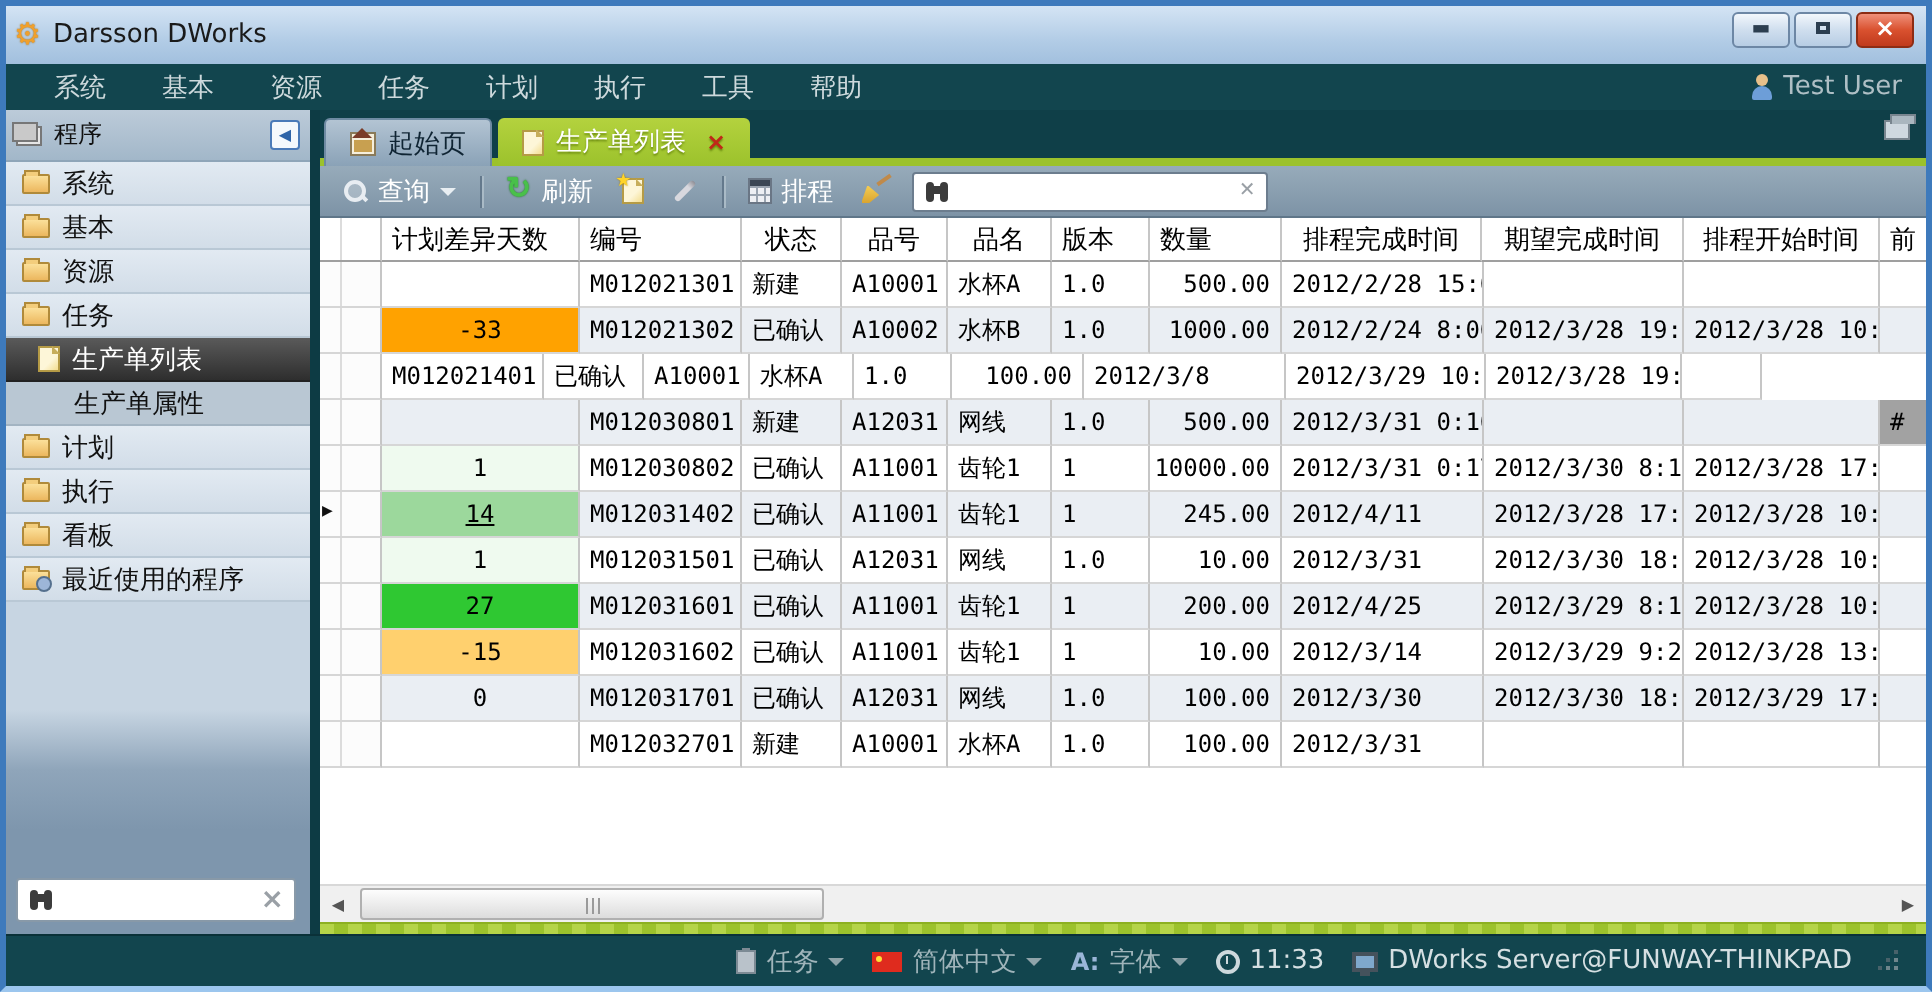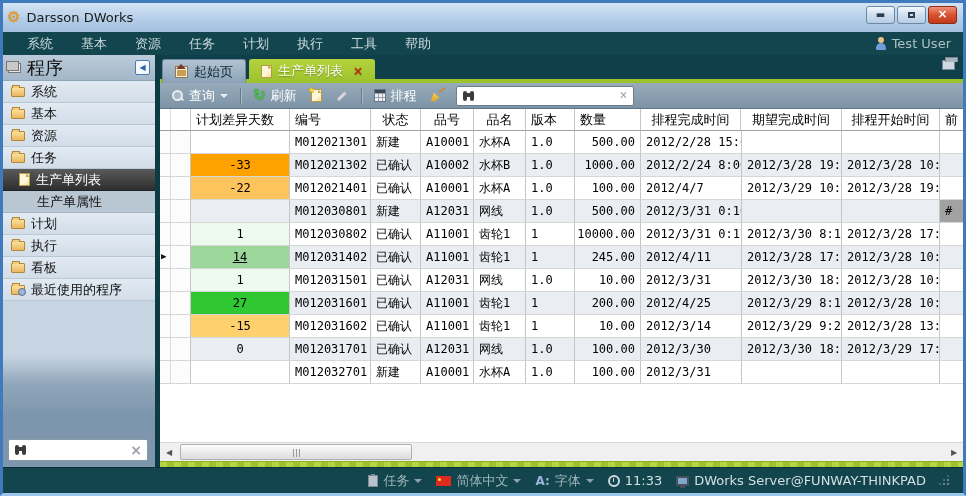--- a/index.html
+++ b/index.html
@@ -48,21 +48,21 @@
   .main { flex:1 1 auto; display:flex; min-height:0; }
   
   .sidebar {
     flex:0 0 157px; background:linear-gradient(#c7d5e2 0 300px,#8fa5ba 330px,#7e96ad 360px,#7e96ad);
     position:relative; border-right:5px solid #0d3b44; overflow:hidden;
   }
   .side-header {
     height:26px; background:linear-gradient(#bccbd9,#a2b7c9);
     display:flex; align-items:center; padding:0 5px; border-bottom:1px solid #8fa5b8; position:relative;
   }
-  .side-header .label { font-size:18px; color:#111; margin-left:6px; }
+  .side-header .label { font-size:12px; color:#111; margin-left:6px; }
   .collapse-btn {
     position:absolute; right:5px; width:15px; height:15px; background:#f4f8fc;
     border:1px solid #4a7ab8; border-radius:2px; color:#2e64a8; font-size:8px;
     text-align:center; line-height:13px; cursor:pointer;
   }
   .ico-program { width:13px; height:10px; position:relative; display:inline-block; background:#e6e6e6; border:1px solid #777; }
   .ico-program::before { content:''; position:absolute; left:-3px; top:-3px; width:11px; height:8px; background:#c9c9c9; border:1px solid #777; }
   .side-item {
     height:22px; display:flex; align-items:center; gap:6px; padding:0 6px 0 8px;
     background:linear-gradient(#e2eaf2,#d2dde8); border-bottom:1px solid #b9c8d5;
@@ -366,28 +366,27 @@
               <div class="tcell al-l" style="width: 52px; flex: 0 0 52px;">水杯B</div>
               <div class="tcell al-l" style="width: 49px; flex: 0 0 49px;">1.0</div>
               <div class="tcell al-r" style="width: 66px; flex: 0 0 66px;">1000.00</div>
               <div class="tcell al-l" style="width: 101px; flex: 0 0 101px;">2012/2/24 8:00</div>
               <div class="tcell al-l" style="width: 100px; flex: 0 0 100px;">2012/3/28 19:10</div>
               <div class="tcell al-l" style="width: 98px; flex: 0 0 98px;">2012/3/28 10:52</div>
               <div class="tcell al-l" style="width: 40px; flex: 0 0 40px;"></div>
             </div>
             <div class="trow" style="background: rgb(255, 255, 255);">
               <div class="tcell al-l cell-rowheader" style="width: 31px; flex: 0 0 31px;"></div>
-              <div class="tcell al-c" style="width: 99px; flex: 0 0 99px; background: rgb(253, 195, 92);">-22</div>
               <div class="tcell al-l" style="width: 81px; flex: 0 0 81px;">M012021401</div>
               <div class="tcell al-l" style="width: 50px; flex: 0 0 50px;">已确认</div>
               <div class="tcell al-l" style="width: 53px; flex: 0 0 53px;">A10001</div>
               <div class="tcell al-l" style="width: 52px; flex: 0 0 52px;">水杯A</div>
               <div class="tcell al-l" style="width: 49px; flex: 0 0 49px;">1.0</div>
               <div class="tcell al-r" style="width: 66px; flex: 0 0 66px;">100.00</div>
-              <div class="tcell al-l" style="width: 101px; flex: 0 0 101px;">2012/4/7</div>
+              <div class="tcell al-l" style="width: 101px; flex: 0 0 101px;">2012/3/8</div>
               <div class="tcell al-l" style="width: 100px; flex: 0 0 100px;">2012/3/29 10:20</div>
               <div class="tcell al-l" style="width: 98px; flex: 0 0 98px;">2012/3/28 19:10</div>
               <div class="tcell al-l" style="width: 40px; flex: 0 0 40px;"></div>
             </div>
             <div class="trow" style="background: rgb(234, 238, 243);">
               <div class="tcell al-l cell-rowheader" style="width: 31px; flex: 0 0 31px;"></div>
               <div class="tcell al-c" style="width: 99px; flex: 0 0 99px;"></div>
               <div class="tcell al-l" style="width: 81px; flex: 0 0 81px;">M012030801</div>
               <div class="tcell al-l" style="width: 50px; flex: 0 0 50px;">新建</div>
               <div class="tcell al-l" style="width: 53px; flex: 0 0 53px;">A12031</div>

